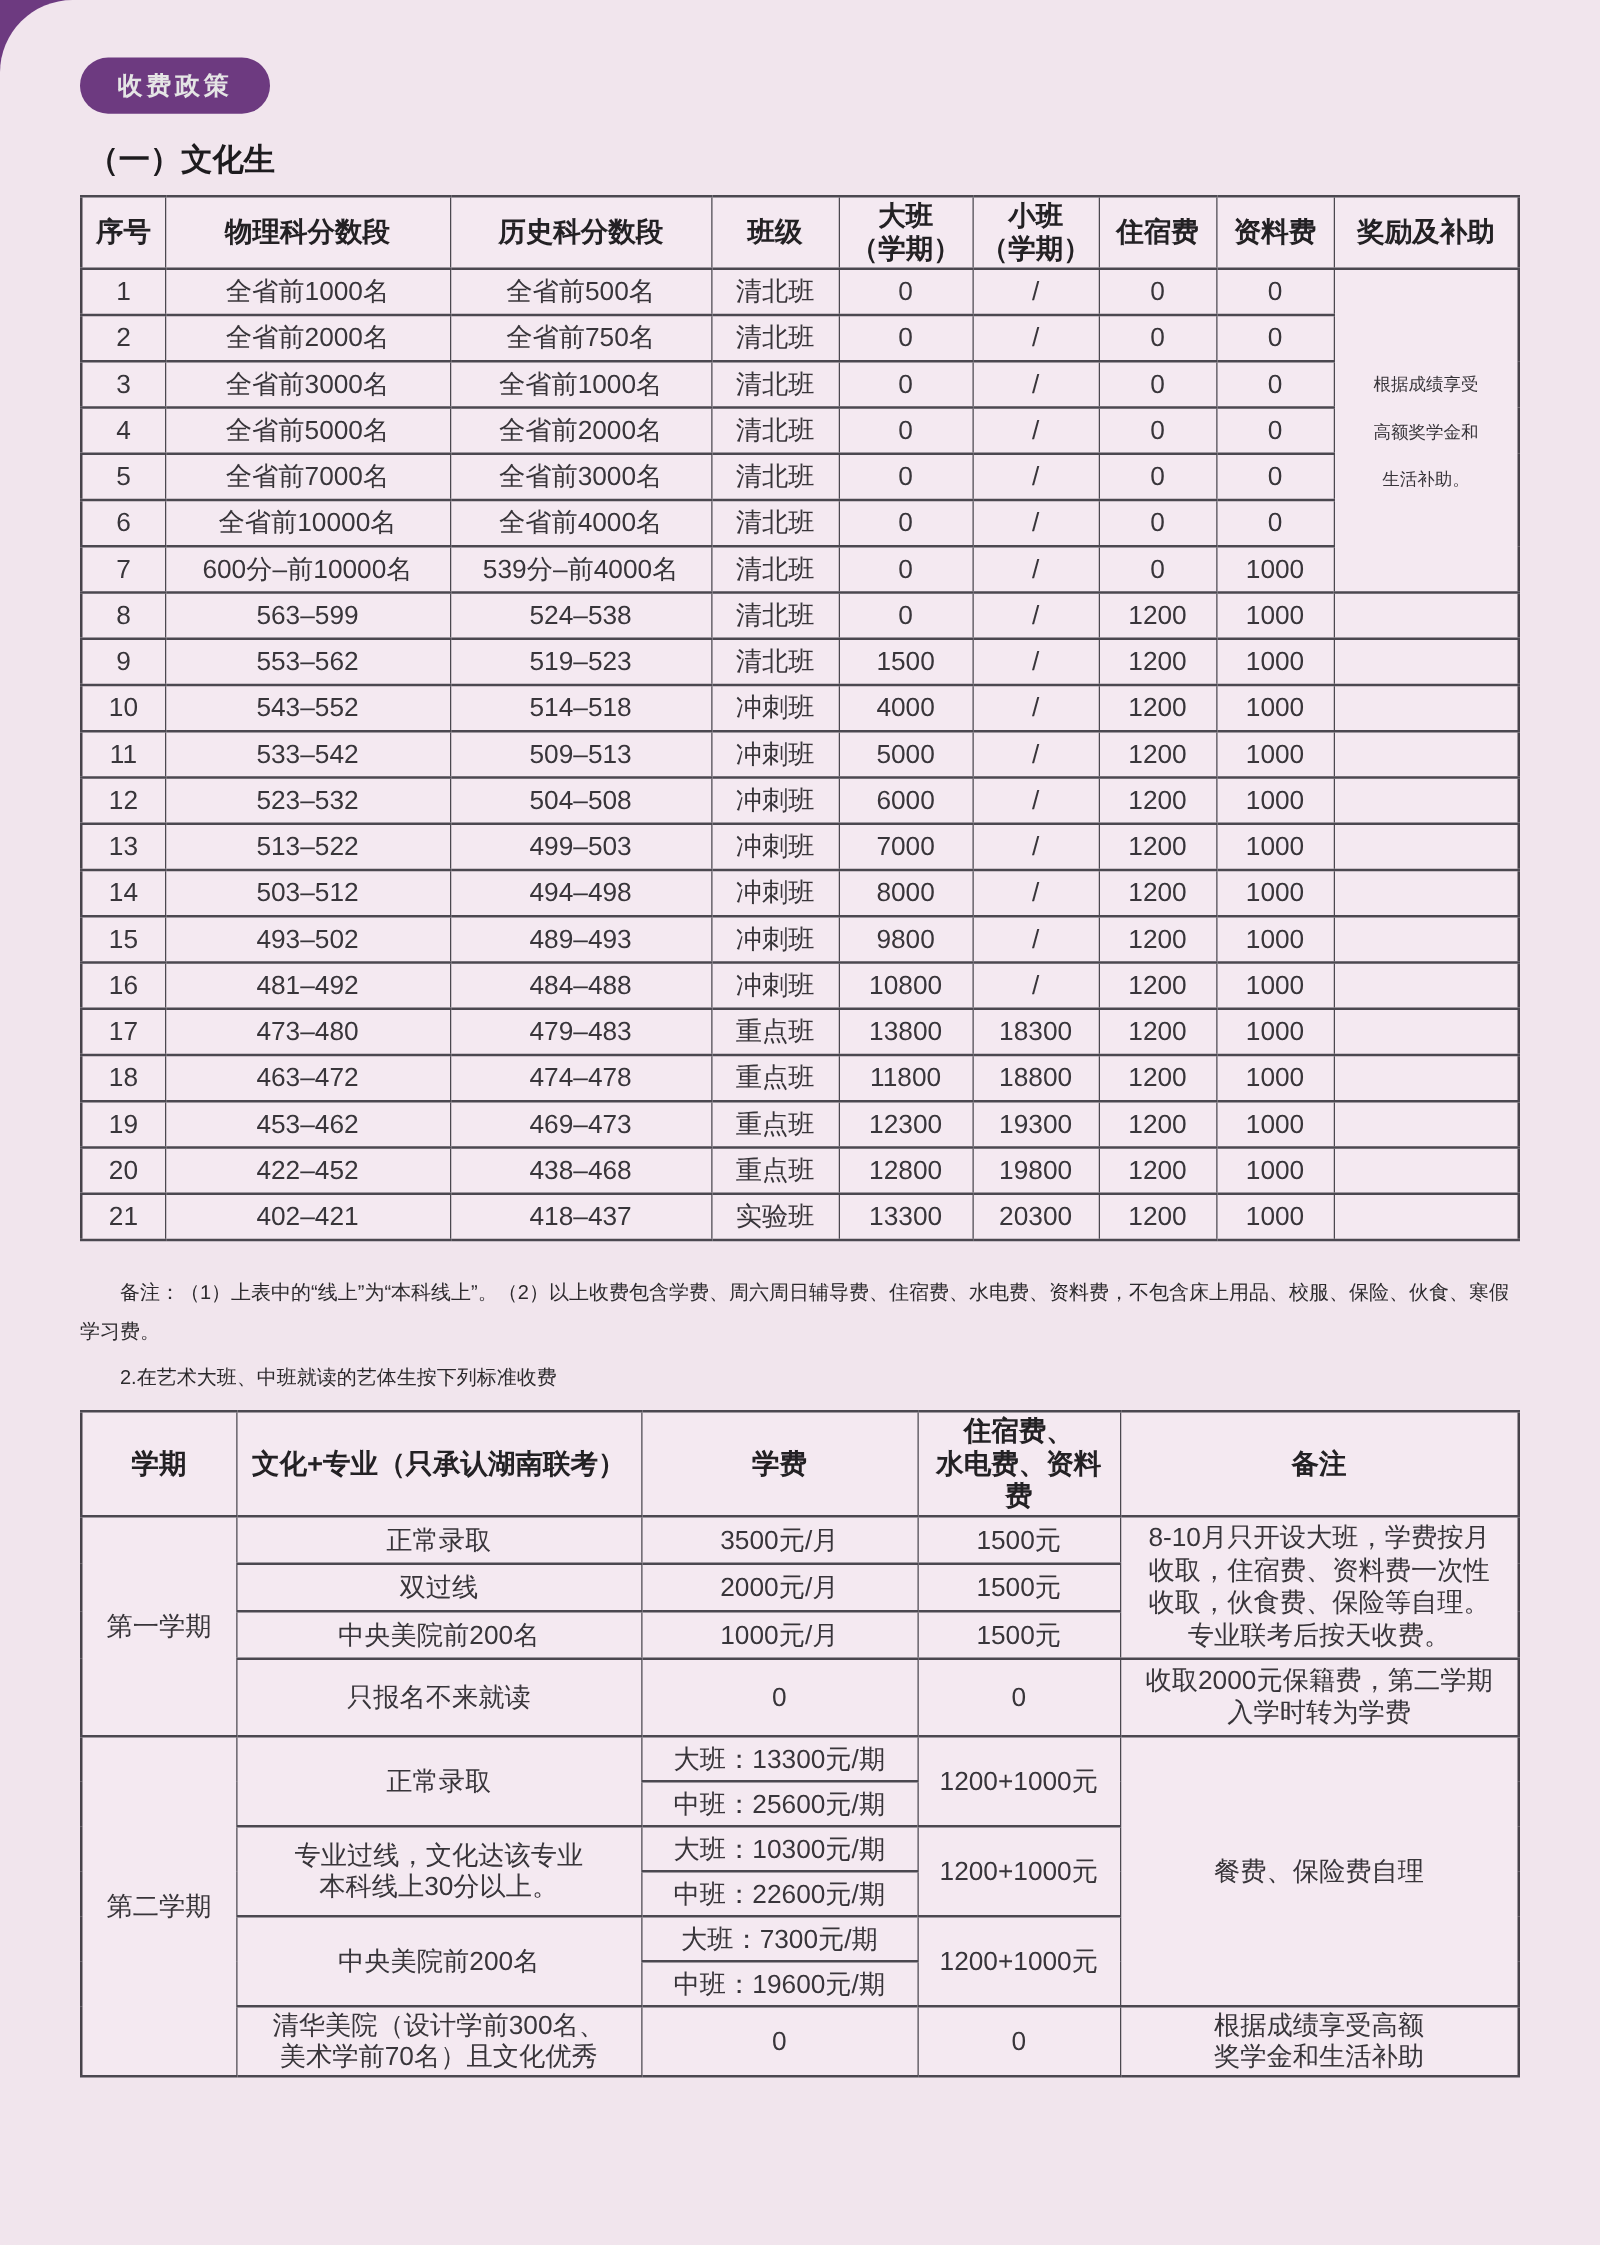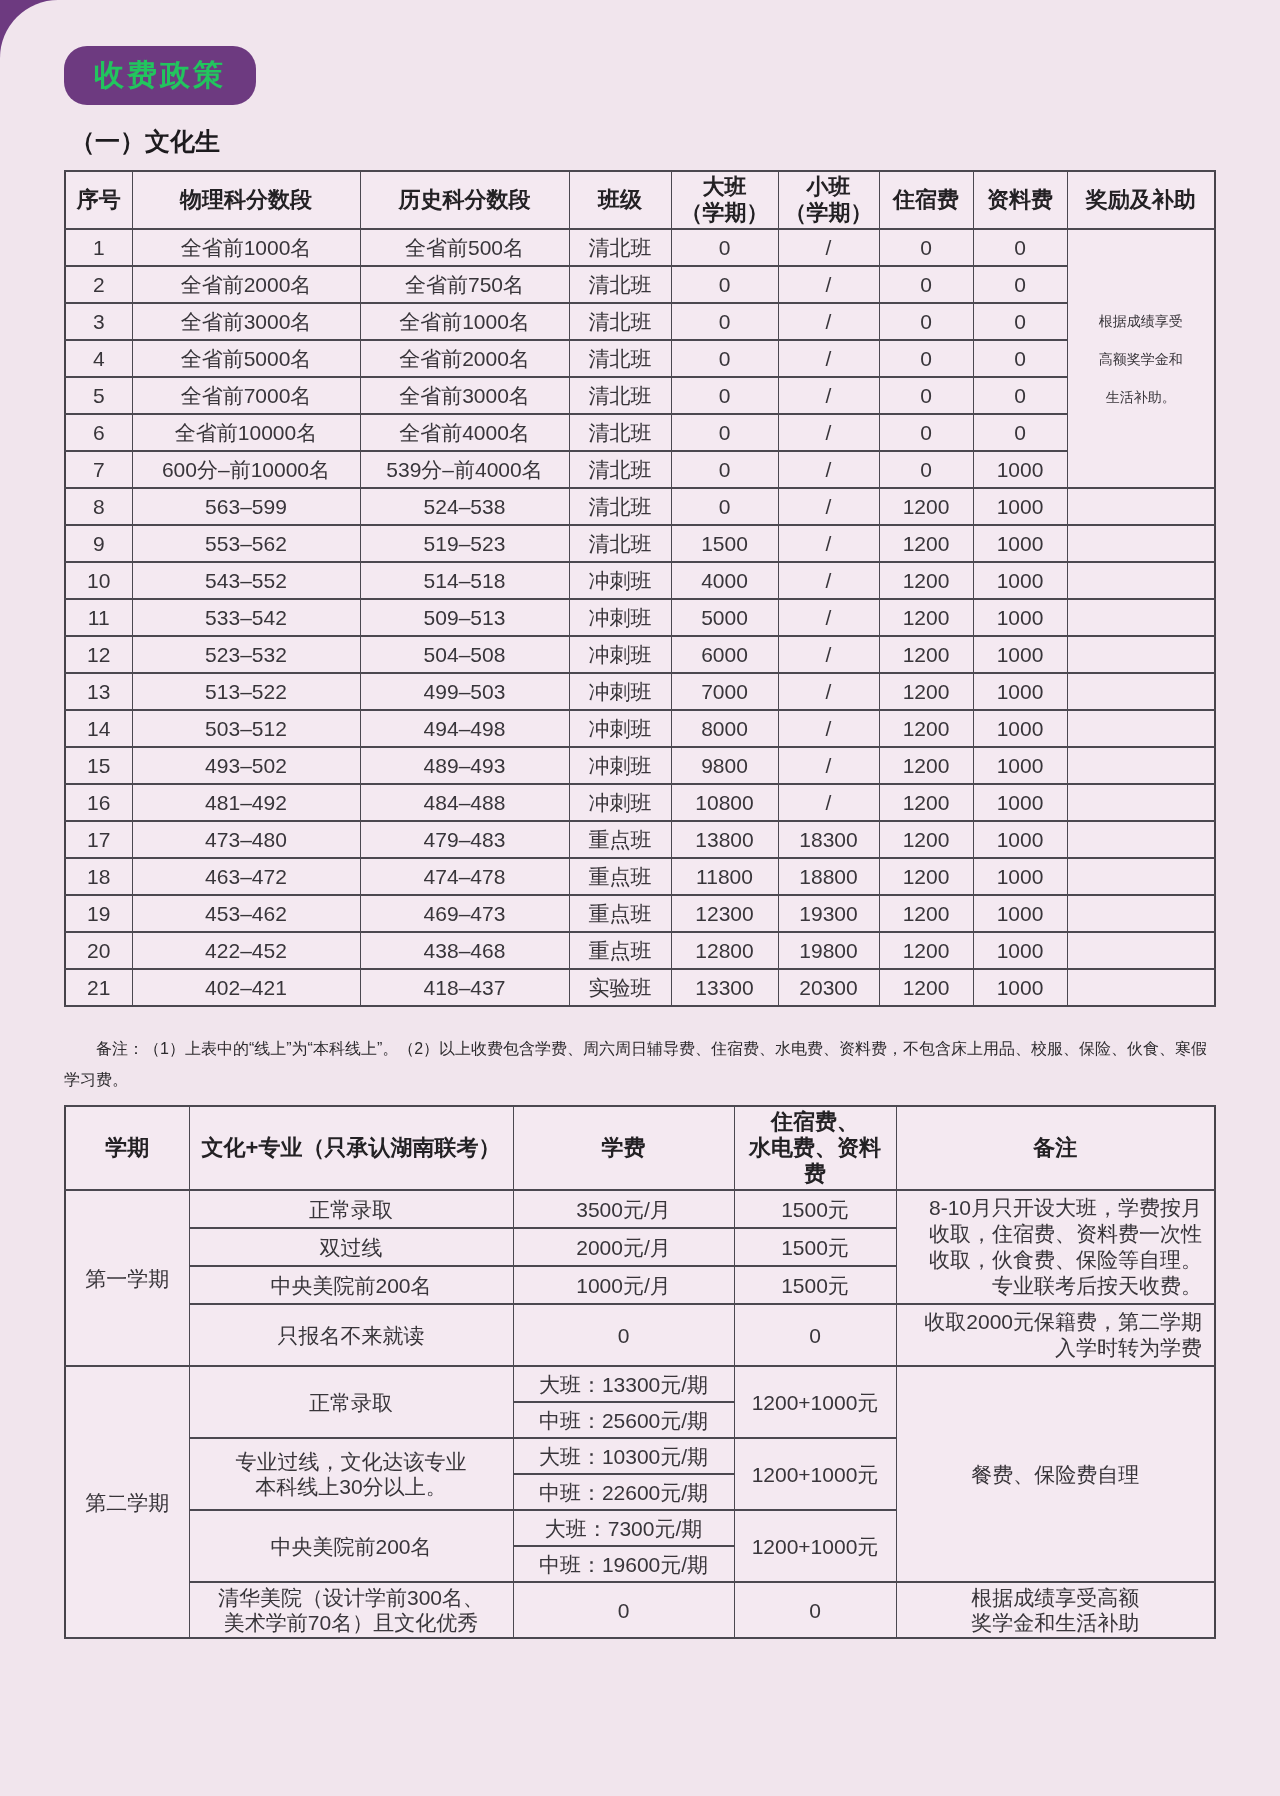--- a/index.html
+++ b/index.html
@@ -12,22 +12,22 @@
   .panel {
     position: absolute; inset: 0;
     background: #f1e5ed;
     border-top-left-radius: 58px;
     overflow: hidden;
   }
   .content { padding: 46px 64px 0 64px; }
 
   .badge {
     display: inline-block;
-    background: #6d3a80; color: #22c55e;
-    font-size: 30px; font-weight: bold; letter-spacing: 3px;
+    background: #6d3a80; color: #e5e5e5;
+    font-size: 20px; font-weight: bold; letter-spacing: 3px;
     padding: 9px 30px; border-radius: 23px;
   }
   .section-title {
     font-size: 25px; font-weight: bold; color: #1d1b1e;
     margin: 20px 0 12px 6px;
   }
   .section-title.indented { margin-left: 36px; font-size: 24px; }
 
   .note, .para {
     font-size: 16px; line-height: 31px; color: #2c2a2d;
@@ -54,21 +54,21 @@
   }
   td { font-size: 21px; color: #38353a; line-height: 25px; }
 
   #table1 thead tr { height: 56px; }
   #table1 tbody tr { height: 37px; }
   #table2 thead tr { height: 72px; }
   #table2 tbody tr { height: 36px; }
   #table2 { margin-top: 10px; }
 
   td.reward { line-height: 38px; font-size: 14px; }
-  td.left { text-align: right; padding: 4px 12px; line-height: 26px; }
+  td.left { text-align: center; padding: 4px 12px; line-height: 26px; }
 </style>
 </head>
 <body>
 
 <div class="panel">
   <div class="content">
 
     <div class="badge">收费政策</div>
 
     <div class="section-title">（一）文化生</div>
@@ -327,20 +327,21 @@
             <td>1200</td>
             <td>1000</td>
             <td></td>
           </tr>
         </tbody>
     </table>
 
     <p class="note">备注：（1）上表中的“线上”为“本科线上”。（2）以上收费包含学费、周六周日辅导费、住宿费、水电费、资料费，不包含床上用品、校服、保险、伙食、寒假学习费。</p>
 
 
+    <p class="para">2.在艺术大班、中班就读的艺体生按下列标准收费</p>
 
     <table id="table2">
       <colgroup>
         <col style="width:124px">
           <col style="width:324px">
           <col style="width:221px">
         <col style="width:162px">
           <col style="width:319px">
       </colgroup>
       <thead>

